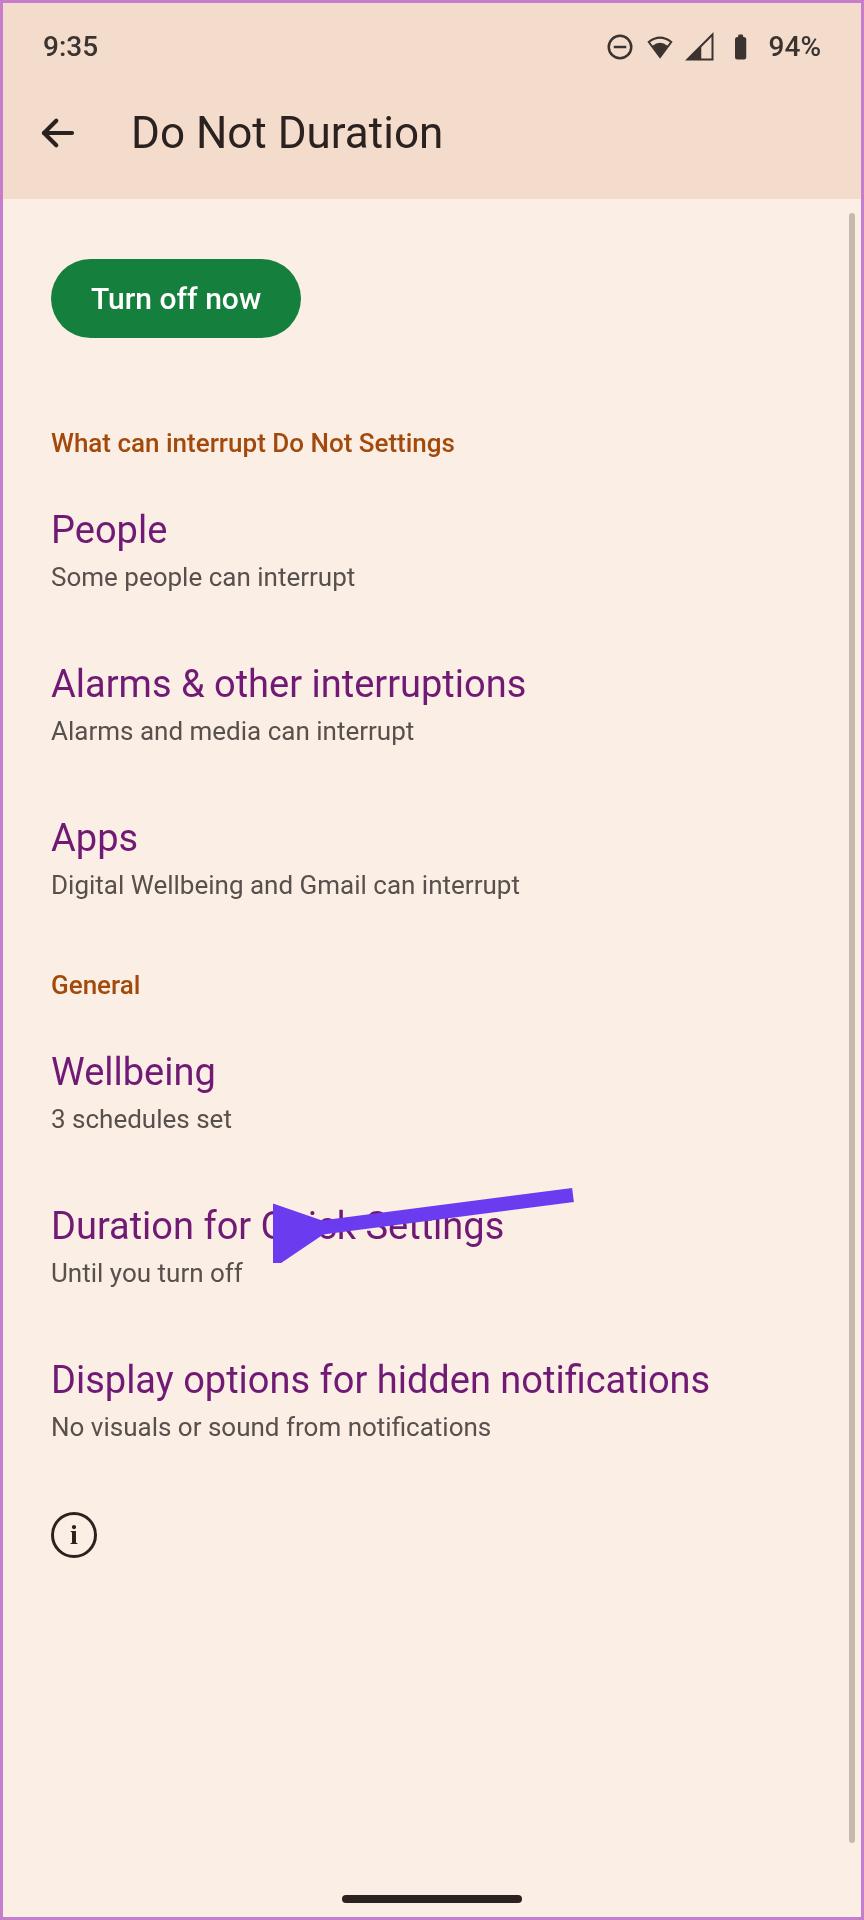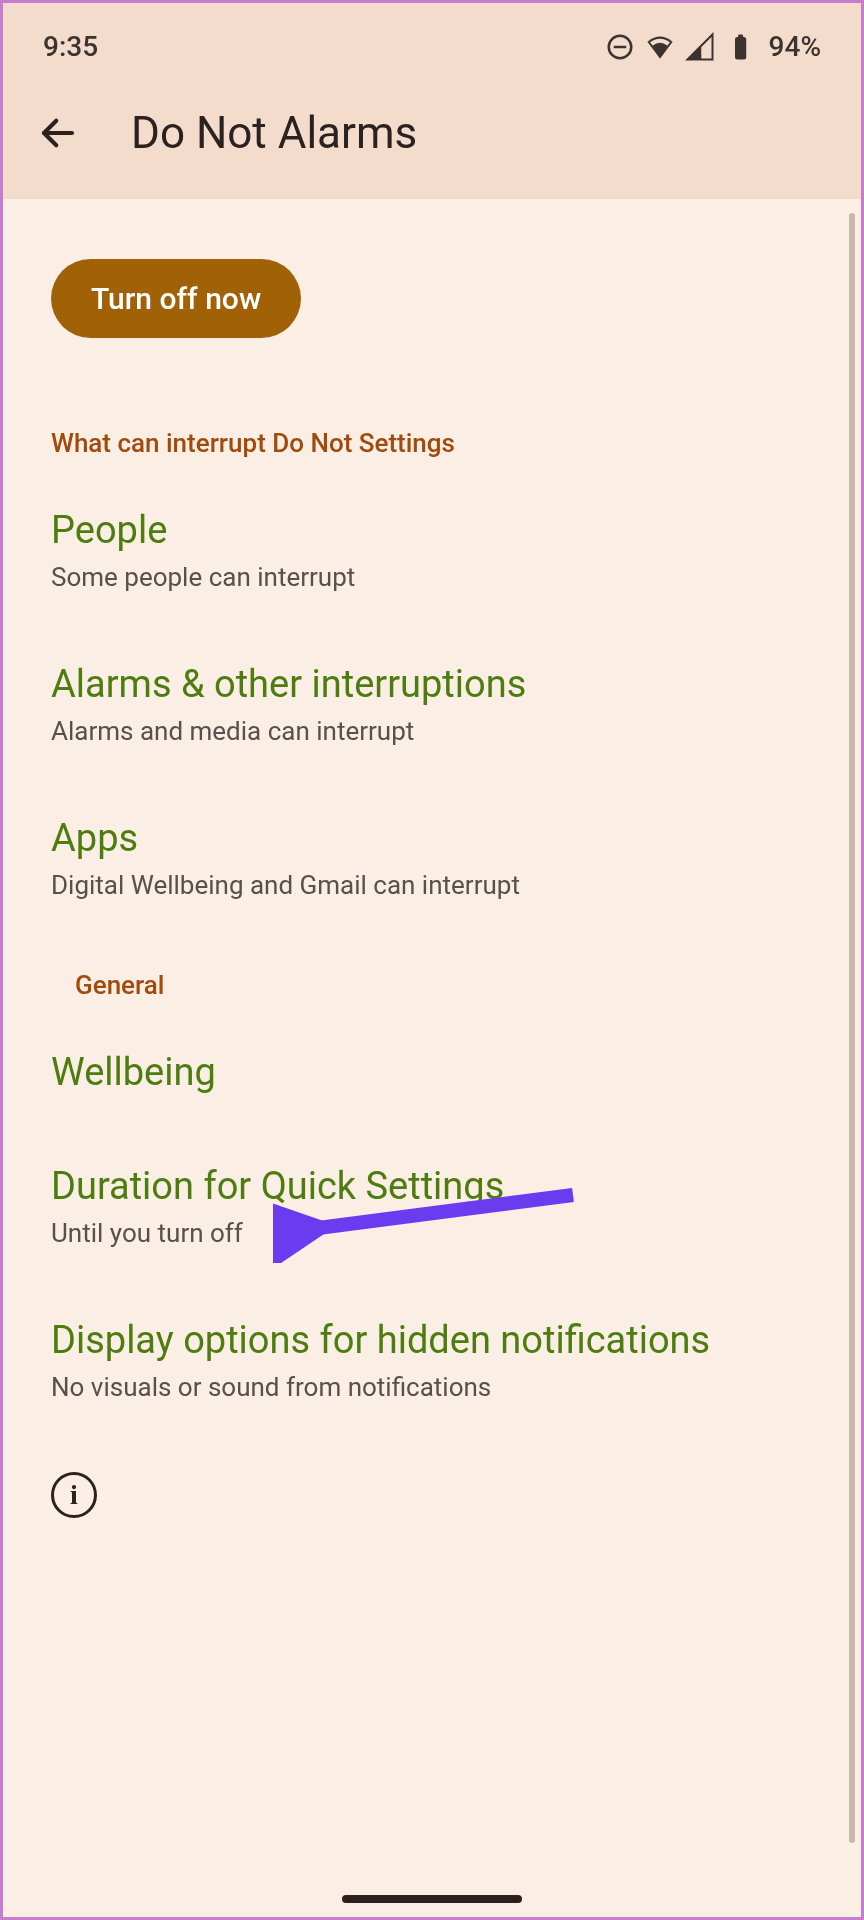--- a/index.html
+++ b/index.html
@@ -29,37 +29,37 @@
     align-items: center;
     padding: 30px 30px 40px 30px;
     background: #f4dccd;
   }
   .back-btn { width: 50px; height: 50px; display: flex; align-items: center; justify-content: center; }
   .back-btn svg { width: 42px; height: 42px; stroke: #2b2220; }
   .app-title { font-size: 44px; color: #2b2220; font-weight: 400; margin-left: 48px; }
   .content { padding: 0 48px; }
   .primary-btn {
     display: inline-block;
-    background: #a16207;
+    background: #15803d;
     color: #ffffff;
     font-size: 30px;
     font-weight: 500;
     padding: 22px 40px;
     border-radius: 44px;
     margin-top: 60px;
     margin-bottom: 90px;
   }
   .section-header {
     color: #a24a0b;
     font-size: 26px;
     font-weight: 500;
     margin-bottom: 50px;
   }
   .setting-item { margin-bottom: 70px; }
-  .setting-title { font-size: 38px; color: #4d7c0f; font-weight: 400; margin-bottom: 10px; }
+  .setting-title { font-size: 38px; color: #701a75; font-weight: 400; margin-bottom: 10px; }
   .setting-sub { font-size: 26px; color: #57504c; font-weight: 400; }
   .info-row { margin-top: 40px; }
   .info-icon-wrap { width: 46px; height: 46px; border: 3px solid #2b2220; border-radius: 50%; display: flex; align-items: center; justify-content: center; font-family: Georgia, serif; font-size: 28px; font-weight: 600; color: #2b2220; margin-bottom: 50px; }
   .status-text { font-size: 27px; color: #57504c; }
   .nav-pill {
     position: absolute;
     bottom: 14px;
     left: 50%;
     transform: translateX(-50%);
     width: 180px;
@@ -109,21 +109,21 @@
   </div>
 </div>
 
 <div class="app-bar">
   <div class="back-btn">
     <svg viewBox="0 0 24 24" fill="none" stroke-width="2.4" stroke-linecap="round" stroke-linejoin="round">
         <line x1="20" y1="12" x2="4" y2="12"></line>
         <polyline points="11 5 4 12 11 19"></polyline>
       </svg>
   </div>
-  <div class="app-title">Do Not Alarms</div>
+  <div class="app-title">Do Not Duration</div>
 </div>
 
 <div class="scroll-ind"></div>
 
 <div class="content">
 
   <div class="primary-btn">Turn off now</div>
 
   <div class="section-header">What can interrupt Do Not Settings</div>
 
@@ -135,24 +135,25 @@
   <div class="setting-item">
     <div class="setting-title">Alarms &amp; other interruptions</div>
     <div class="setting-sub">Alarms and media can interrupt</div>
   </div>
 
   <div class="setting-item">
     <div class="setting-title">Apps</div>
     <div class="setting-sub">Digital Wellbeing and Gmail can interrupt</div>
   </div>
 
-  <div class="section-header" style="margin-top:20px;margin-left:24px;">General</div>
+  <div class="section-header" style="margin-top:20px;">General</div>
 
   <div class="setting-item">
     <div class="setting-title">Wellbeing</div>
+    <div class="setting-sub">3 schedules set</div>
   </div>
 
   <div class="setting-item">
     <div class="setting-title">Duration for Quick Settings</div>
     <div class="setting-sub">Until you turn off</div>
   </div>
 
   <div class="setting-item">
     <div class="setting-title">Display options for hidden notifications</div>
     <div class="setting-sub">No visuals or sound from notifications</div>

